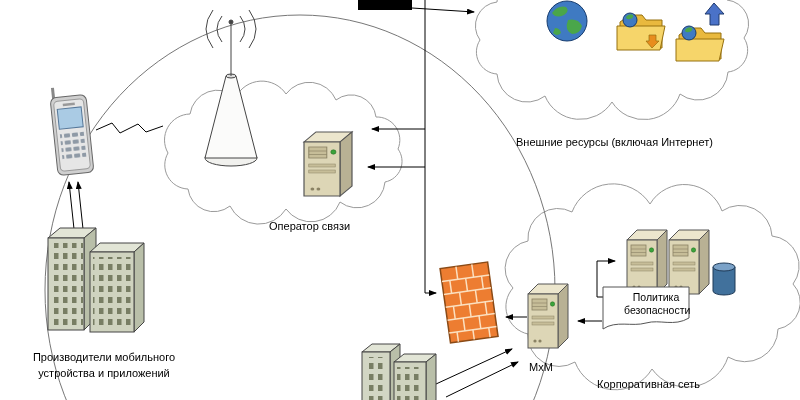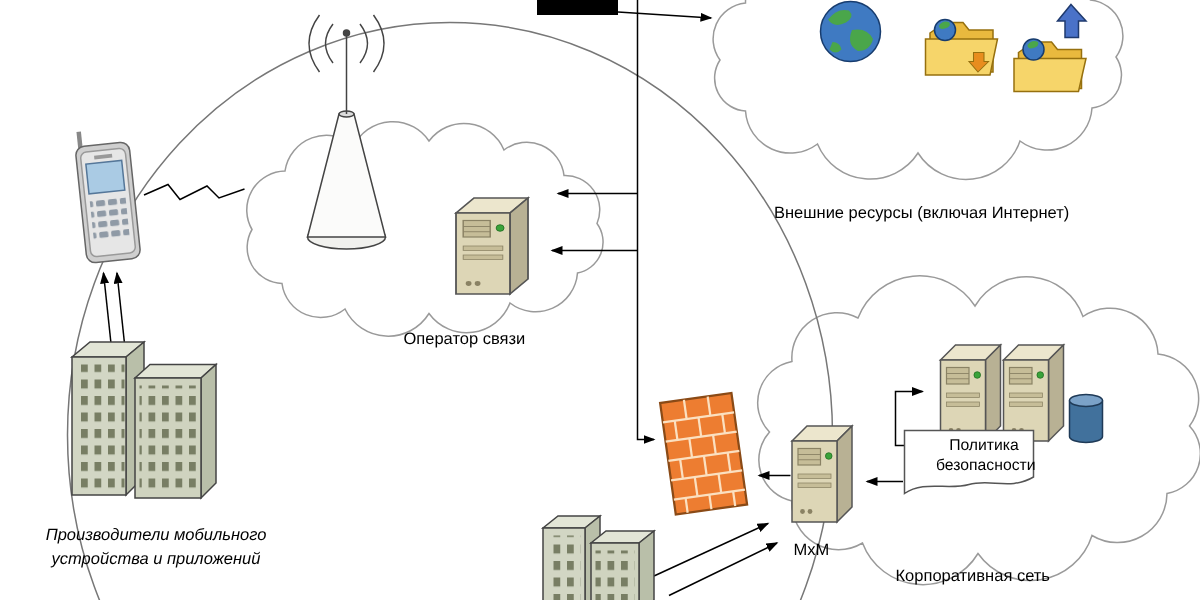--- a/index.html
+++ b/index.html
@@ -7,21 +7,21 @@
   .stage {
     position:relative; width:800px; height:400px; background:#fff;
     overflow:hidden; font-family:"Liberation Sans", sans-serif;
   }
   .stage svg { position:absolute; left:0; top:0; }
   .lbl {
     position:absolute; font-size:11px; color:#000; white-space:nowrap;
     line-height:14px;
   }
   .lbl-center { text-align:center;padding-left:20px; }
-  .lbl-2line { line-height:16px;font-style:italic; }
+  .lbl-2line { line-height:16px; }
   .lbl-small { font-size:10.5px; line-height:12.5px; white-space:normal; }
 </style>
 </head>
 <body>
 
 <div class="stage">
   <svg width="800" height="400" viewBox="0 0 800 400">
     <defs>
       <marker id="ah" markerWidth="9" markerHeight="8" refX="7" refY="3" orient="auto" markerUnits="userSpaceOnUse">
         <path d="M0,0 L8,3 L0,6 Z" fill="#000"></path>

